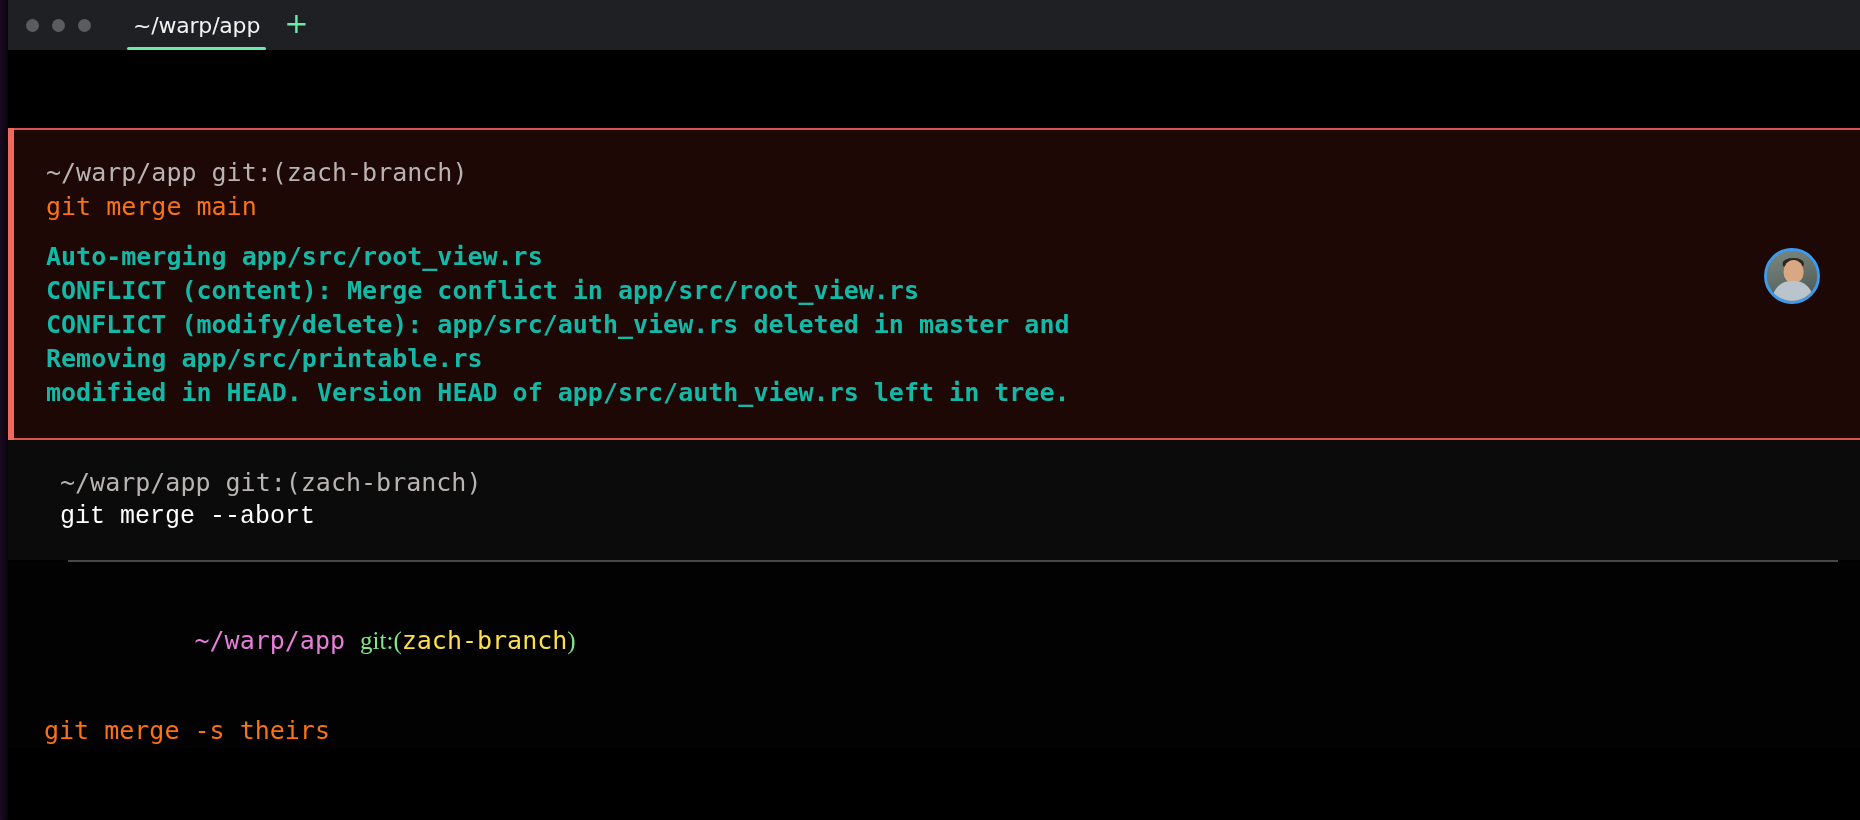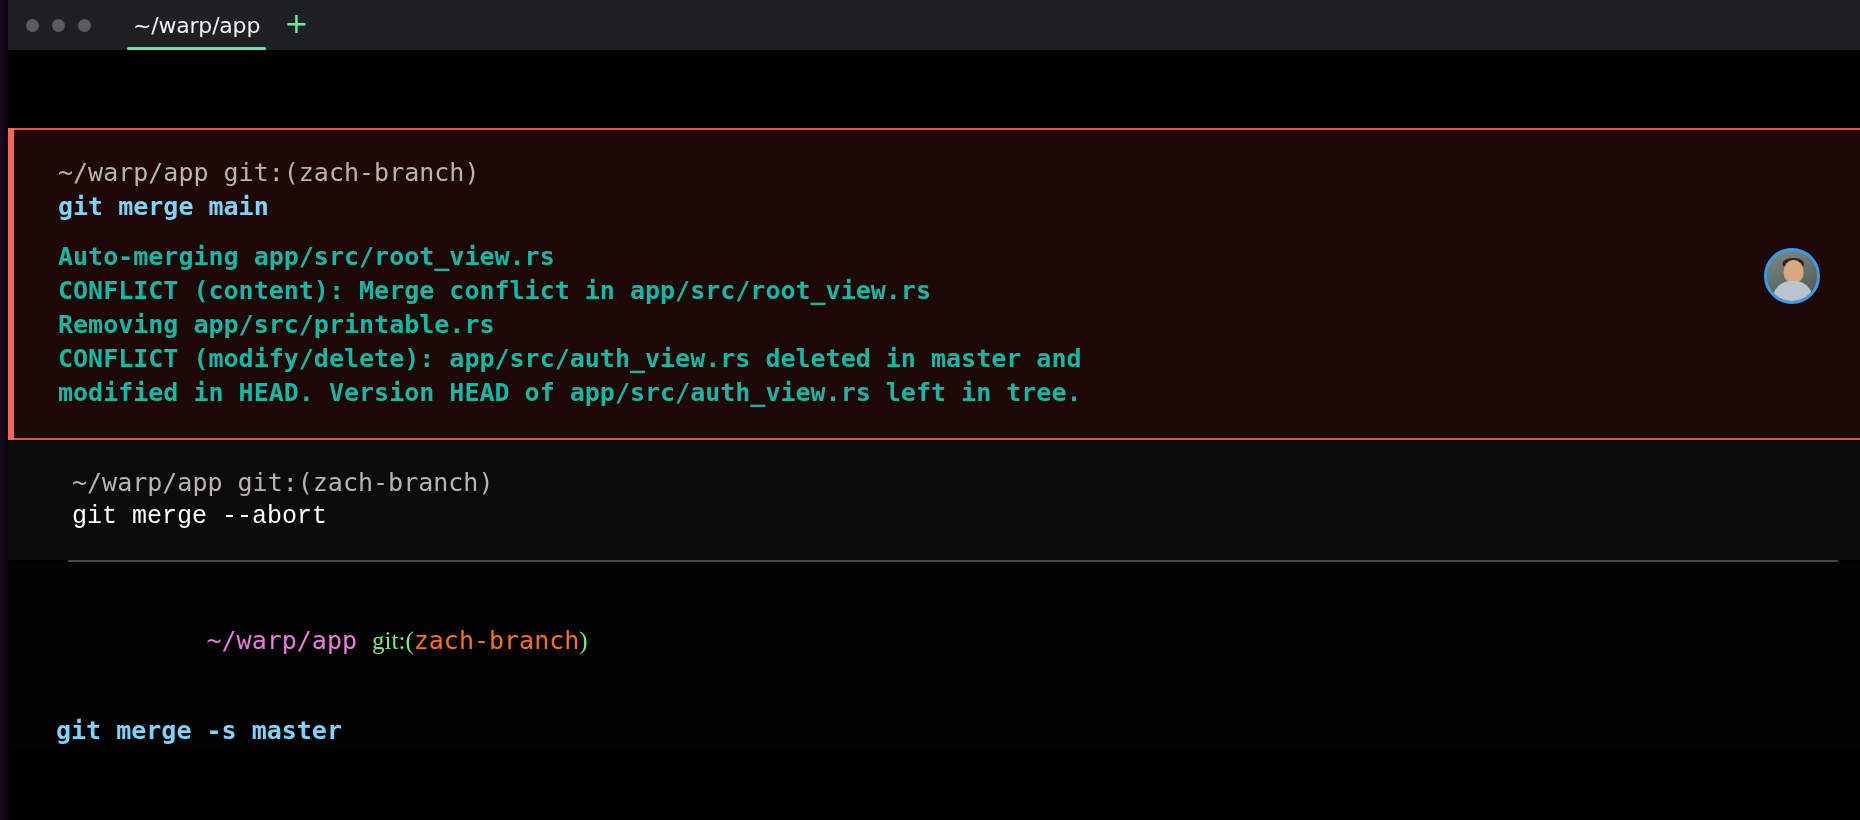--- a/index.html
+++ b/index.html
@@ -128,33 +128,32 @@
     width: 1770px;
   }
 
   
   .row {
     font-family: "DejaVu Sans Mono", monospace;
     font-size: 25px;
     line-height: 34px;
     white-space: pre;
     letter-spacing: 0px;
-    margin-left: 12px;
   }
   .prompt-dim   { color: #b9b4b1; }
-  .cmd          { color: #7dd3fc; font-weight: 700; }
+  .cmd          { color: #f97316; font-weight: 400; }
   .cmd-plain    { color: #ffffff; font-family: Liberation Mono, monospace; }
   .out          { color: #14b8a6; font-weight: bold; }
   .gap-sm       { height: 16px; }
   .gap-md       { height: 22px; }
 
   
   .p-path   { color: #e87ddb; }
   .p-git    { color: #7ee787; font-family: Liberation Serif, serif; }
-  .p-branch { color: #f97316; }
+  .p-branch { color: #fde047; }
 
   
   .avatar-wrap {
     position: absolute;
     right: 40px;
     top: 248px;
     width: 56px; height: 56px;
     z-index: 8;
   }
   .avatar {
@@ -222,43 +221,43 @@
     <div style="height:78px"></div>
 
     <div class="block block-error">
       <div class="accent"></div>
       <div class="rows">
         <div class="row prompt-dim">~/warp/app git:(zach-branch)</div>
         <div class="row cmd">git merge main</div>
         <div class="gap-sm"></div>
         <div class="row out">Auto-merging app/src/root_view.rs</div>
         <div class="row out">CONFLICT (content): Merge conflict in app/src/root_view.rs</div>
+        <div class="row out">CONFLICT (modify/delete): app/src/auth_view.rs deleted in master and</div>
         <div class="row out">Removing app/src/printable.rs</div>
-        <div class="row out">CONFLICT (modify/delete): app/src/auth_view.rs deleted in master and</div>
         <div class="row out">modified in HEAD. Version HEAD of app/src/auth_view.rs left in tree.</div>
       </div>
     </div>
 
     <div class="block block-plain">
       <div class="rows">
         <div class="row prompt-dim">~/warp/app git:(zach-branch)</div>
         <div class="row cmd-plain">git merge --abort</div>
       </div>
     </div>
 
     <div class="divider"></div>
 
     <div class="block block-active">
       <div class="rows">
         <div style="height:28px"></div>
         <div class="row">
           <span class="p-path">~/warp/app </span><span class="p-git">git:(</span><span class="p-branch">zach-branch</span><span class="p-git">)</span>
         </div>
         <div class="gap-md"></div>
-        <div class="row cmd">git merge -s master</div>
+        <div class="row cmd">git merge -s theirs</div>
       </div>
     </div>
 
   </div>
 
   <div class="avatar-wrap">
     <div class="avatar">
       <div class="av-bg"></div>
       <div class="av-hair"></div>
       <div class="av-head"></div>

